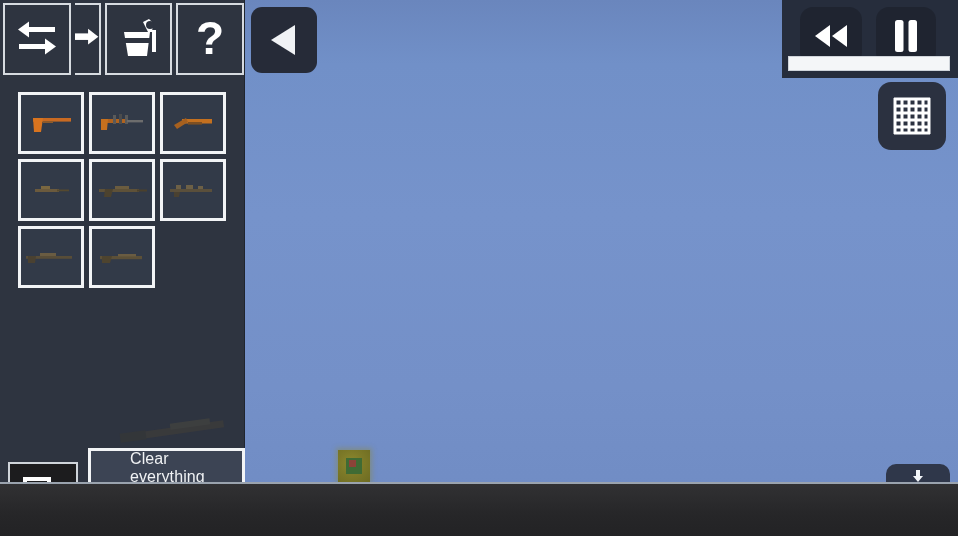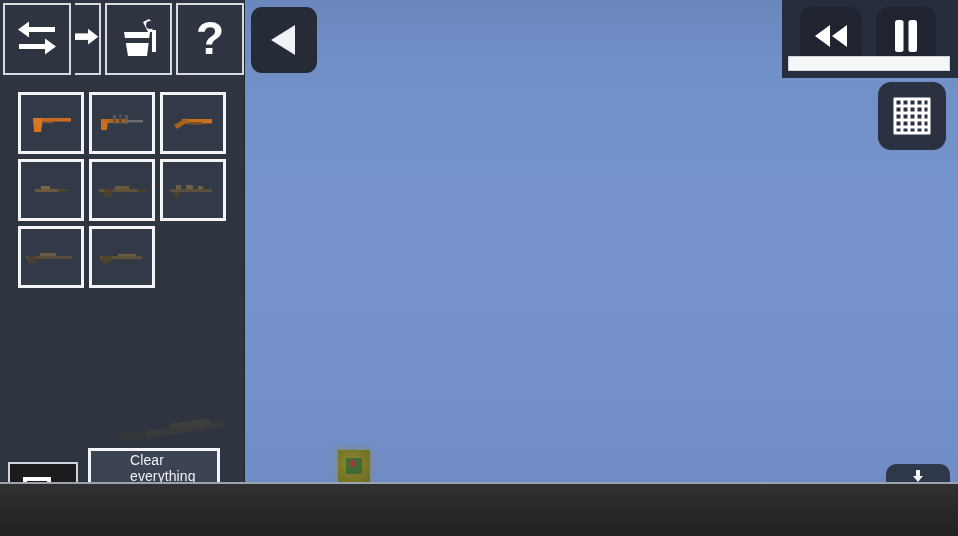--- a/index.html
+++ b/index.html
@@ -137,24 +137,24 @@
     cursor: pointer;
   }
 
   
   #clear-stack {
     position: absolute;
     left: 88px; top: 448px;
     width: 157px;
   }
   .clear-btn {
-    width: 132px; height: 40px;
+    width: 157px; height: 40px;
     border: 3px solid #f2f4f6;
     color: #f0f2f4;
-    font-size: 14px;
+    font-size: 16px;
     display: flex;
     align-items: center;
     justify-content: center;
     cursor: pointer;
     letter-spacing: .1px;
     padding-left: 39px;
   }
   #clear-everything { background: #3c4454; margin-bottom: 4px; }
   #clear-living { background: #262626; }
 

